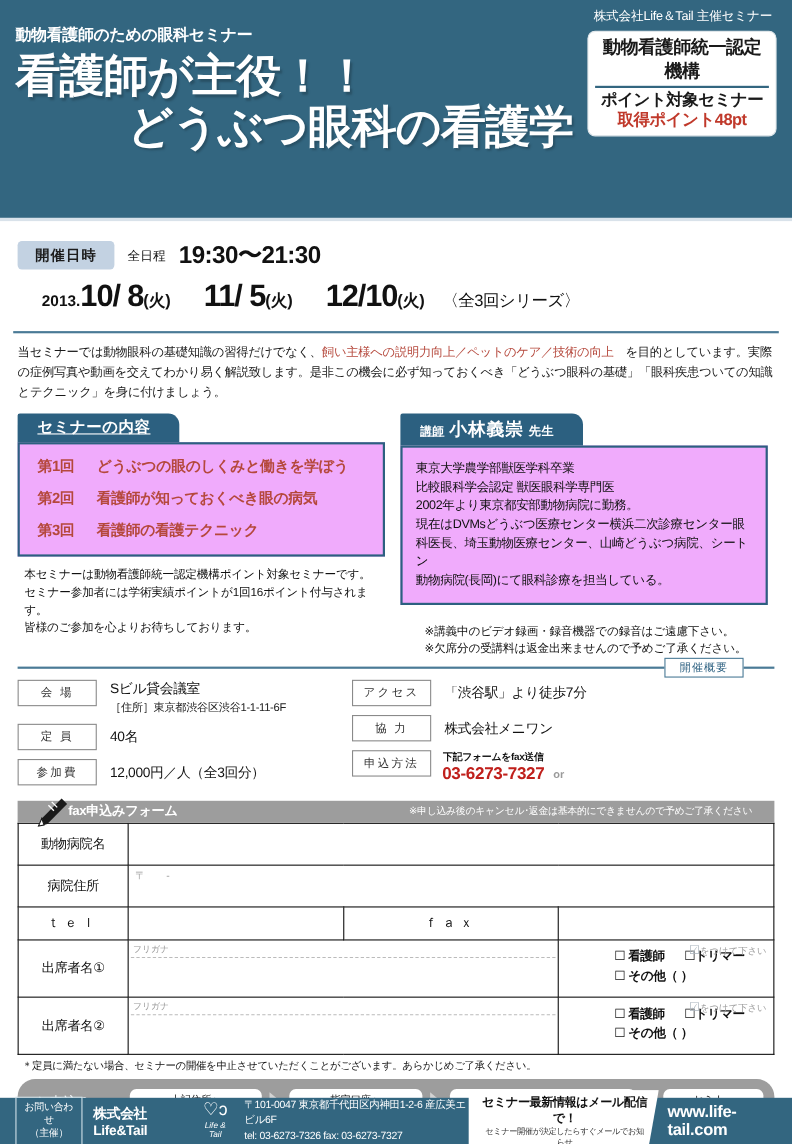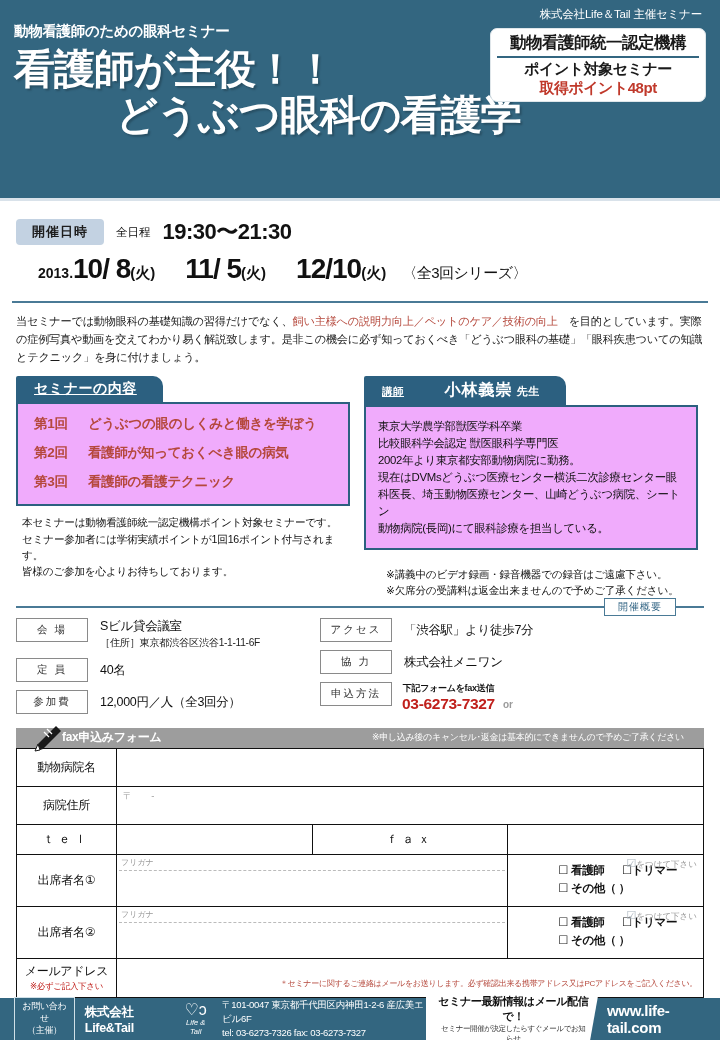--- a/index.html
+++ b/index.html
@@ -30,21 +30,21 @@
   .hdr-host {
     position: absolute;
     top: 7px; right: 18px;
     font-size: 11.5px;
     color: #ffffff;
     letter-spacing: -0.2px;
   }
   .badge-box {
     position: absolute;
     top: 28px; right: 14px;
-    width: 216px;
+    width: 172px;
     background: #ffffff;
     border-radius: 7px;
     border: 1px solid #dfe6ea;
     padding: 3px 4px 4px 4px;
     text-align: center;
   }
   .badge-line1 {
     font-size: 16.5px;
     font-weight: bold;
     color: #1a1a1a;
@@ -125,21 +125,21 @@
     background: #2c6080;
     color: #ffffff;
     font-size: 14px;
     font-weight: bold;
     padding: 4px 26px 4px 18px;
     letter-spacing: 0.5px;
     border-radius: 2px 10px 0 0;
   }
   .panel-tab .u { text-decoration: underline; }
   .tab-small { font-size: 10.5px; font-weight: bold; text-align: center; }
-  .tab-name { font-size: 16px; font-weight: bold; letter-spacing: 1px; margin-left: 36px; }
+  .tab-name { font-size: 16px; font-weight: bold; letter-spacing: 1px; }
   .tab-hon  { font-size: 11px; font-weight: bold; }
   .panel-body {
     border: 2px solid #2c6080;
     background: #f0abfc;
     padding: 11px 12px;
     min-height: 104px;
   }
   .course-row { display:flex; font-size: 13.5px; font-weight: bold; color:#b5483c; margin-bottom: 11px; letter-spacing:-0.3px;}
   .course-row:last-child { margin-bottom: 2px; }
   .course-no { width: 58px; flex: none; padding-left: 4px;}
@@ -468,29 +468,20 @@
           <div class="chk-line">
             <span>☐ <span>看護師</span></span>
             <span class="sp2"></span>
             <span>☐<span>トリマー</span></span>
           </div>
           <div class="chk-line">
             <span>☐ <span>その他（                    ）</span></span>
           </div>
         </td>
       </tr>
-      <tr>
-        <td class="lbl">
-          <span>メールアドレス</span>
-          <span class="req">※必ずご記入下さい</span>
-        </td>
-        <td colspan="3">
-          <div class="mail-note">＊セミナーに関するご連絡はメールをお送りします。必ず確認出来る携帯アドレス又はPCアドレスをご記入ください。</div>
-        </td>
-      </tr>
     </tbody>
       </table>
     <div class="form-foot-note">＊定員に満たない場合、セミナーの開催を中止させていただくことがございます。あらかじめご了承ください。</div>
   </div>
 
   <div class="flow">
     <div class="flow-title">
       <div>お申込み</div>
 
     </div>

